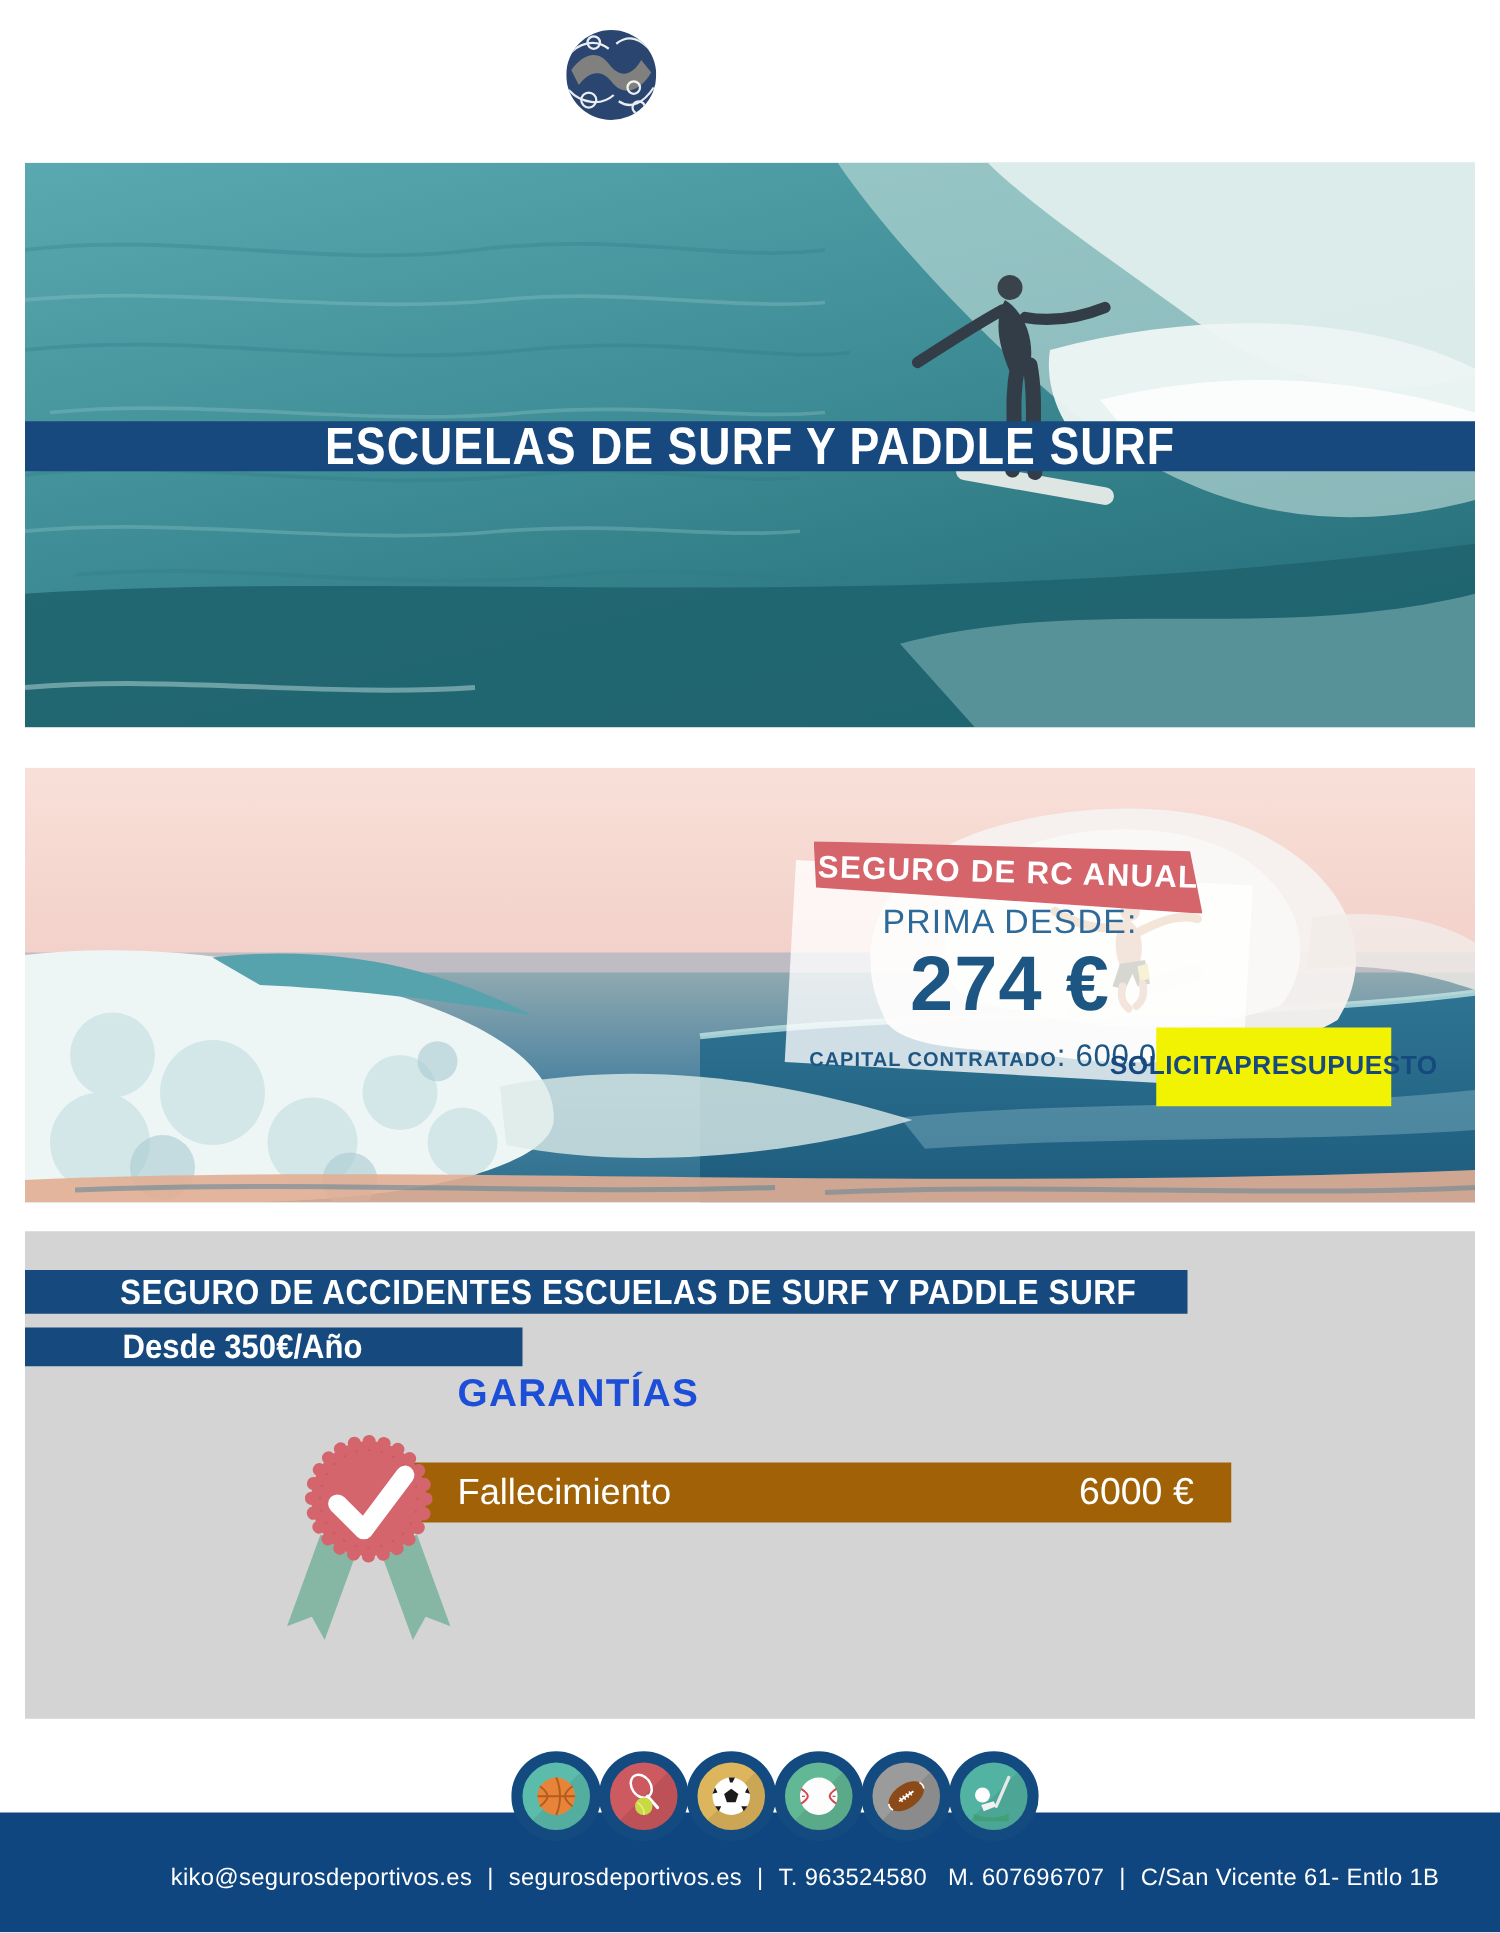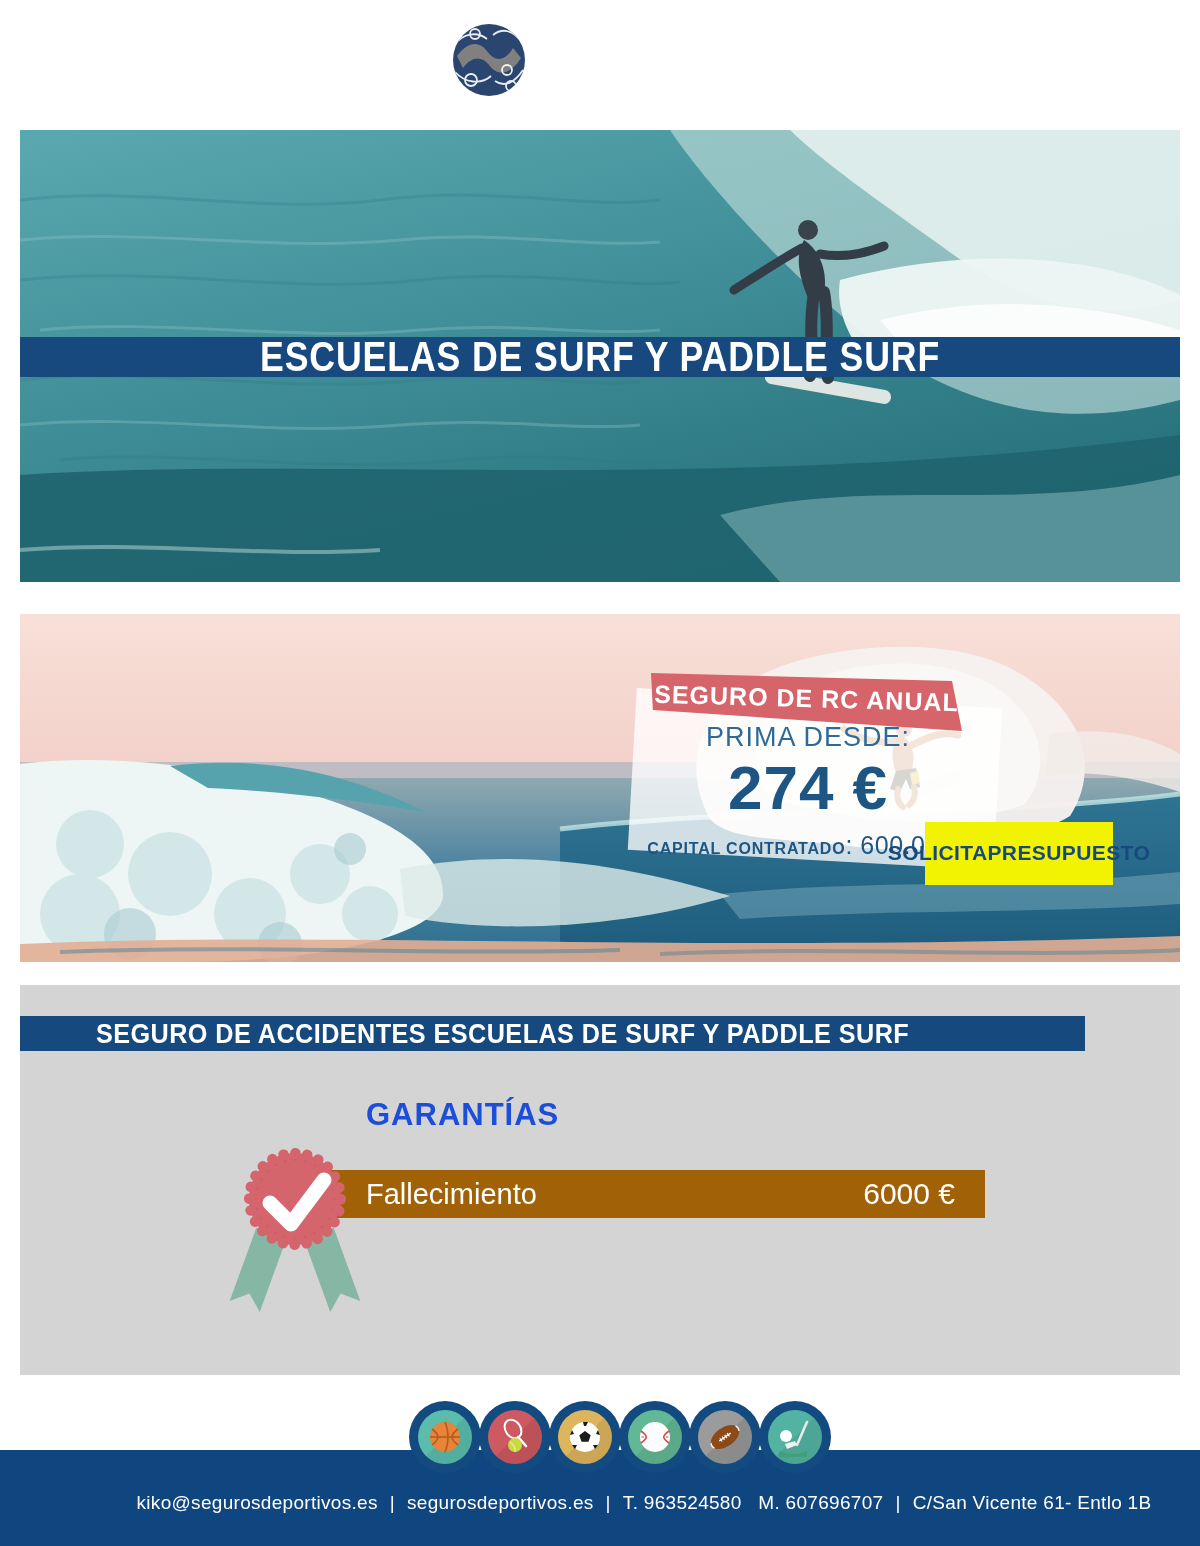--- a/index.html
+++ b/index.html
@@ -35,21 +35,21 @@
   .prima-value{font-size:62px;font-weight:bold;color:#1d5583;line-height:1;margin-top:4px;letter-spacing:1px;}
   .capital-line{margin-top:12px;color:#1d5583;}
   .capital-label{font-size:16px;font-weight:bold;letter-spacing:.8px;}
   .capital-value{font-size:25px;letter-spacing:.5px;}
   .btn-yellow{position:absolute;left:905px;top:208px;width:188px;height:63px;background:#f2f203;
             display:flex;flex-direction:row;align-items:center;justify-content:center;
             font-size:21px;font-weight:bold;color:#17497e;line-height:1.25;letter-spacing:.4px;cursor:pointer;}
 
   
   .accidents{position:absolute;left:20px;top:985px;width:1160px;height:390px;background:#d4d4d4;}
-  .bar1{position:absolute;left:0;top:31px;width:1065px;height:35px;background:#164a7e;
+  .bar1{position:absolute;left:0;top:31px;width:930px;height:35px;background:#164a7e;
         display:flex;align-items:center;}
   .bar1 span{color:#fff;font-size:28px;font-weight:bold;letter-spacing:.5px;margin-left:76px;
         transform:scaleX(.9);transform-origin:left center;white-space:nowrap;}
   .bar2{position:absolute;left:0;top:77px;width:398px;height:31px;background:#164a7e;
         display:flex;align-items:center;}
   .bar2 span{color:#fff;font-size:27px;font-weight:bold;margin-left:78px;
         transform:scaleX(.92);transform-origin:left center;white-space:nowrap;}
   .gar-title{position:absolute;left:346px;top:112px;font-size:31px;font-weight:bold;
         color:#1d4ed8;letter-spacing:1px;}
   .rows{position:absolute;left:310px;top:185px;width:655px;}
@@ -219,20 +219,23 @@
     <div class="btn-yellow">
       <span>SOLICITA</span>
       <span>PRESUPUESTO</span>
     </div>
   </div>
 
   <div class="accidents">
     <div class="bar1">
       <span>SEGURO DE ACCIDENTES ESCUELAS DE SURF Y PADDLE SURF</span>
     </div>
+    <div class="bar2">
+      <span>Desde 350€/Año</span>
+    </div>
     <div class="gar-title">GARANTÍAS</div>
 
     <div class="rows">
       <div class="g-row blue">
         <span class="g-label">Fallecimiento</span>
         <span class="g-value">6000 €</span>
       </div>
     </div>
 
     <svg class="rosette" width="175" height="190" viewBox="0 0 175 190">

